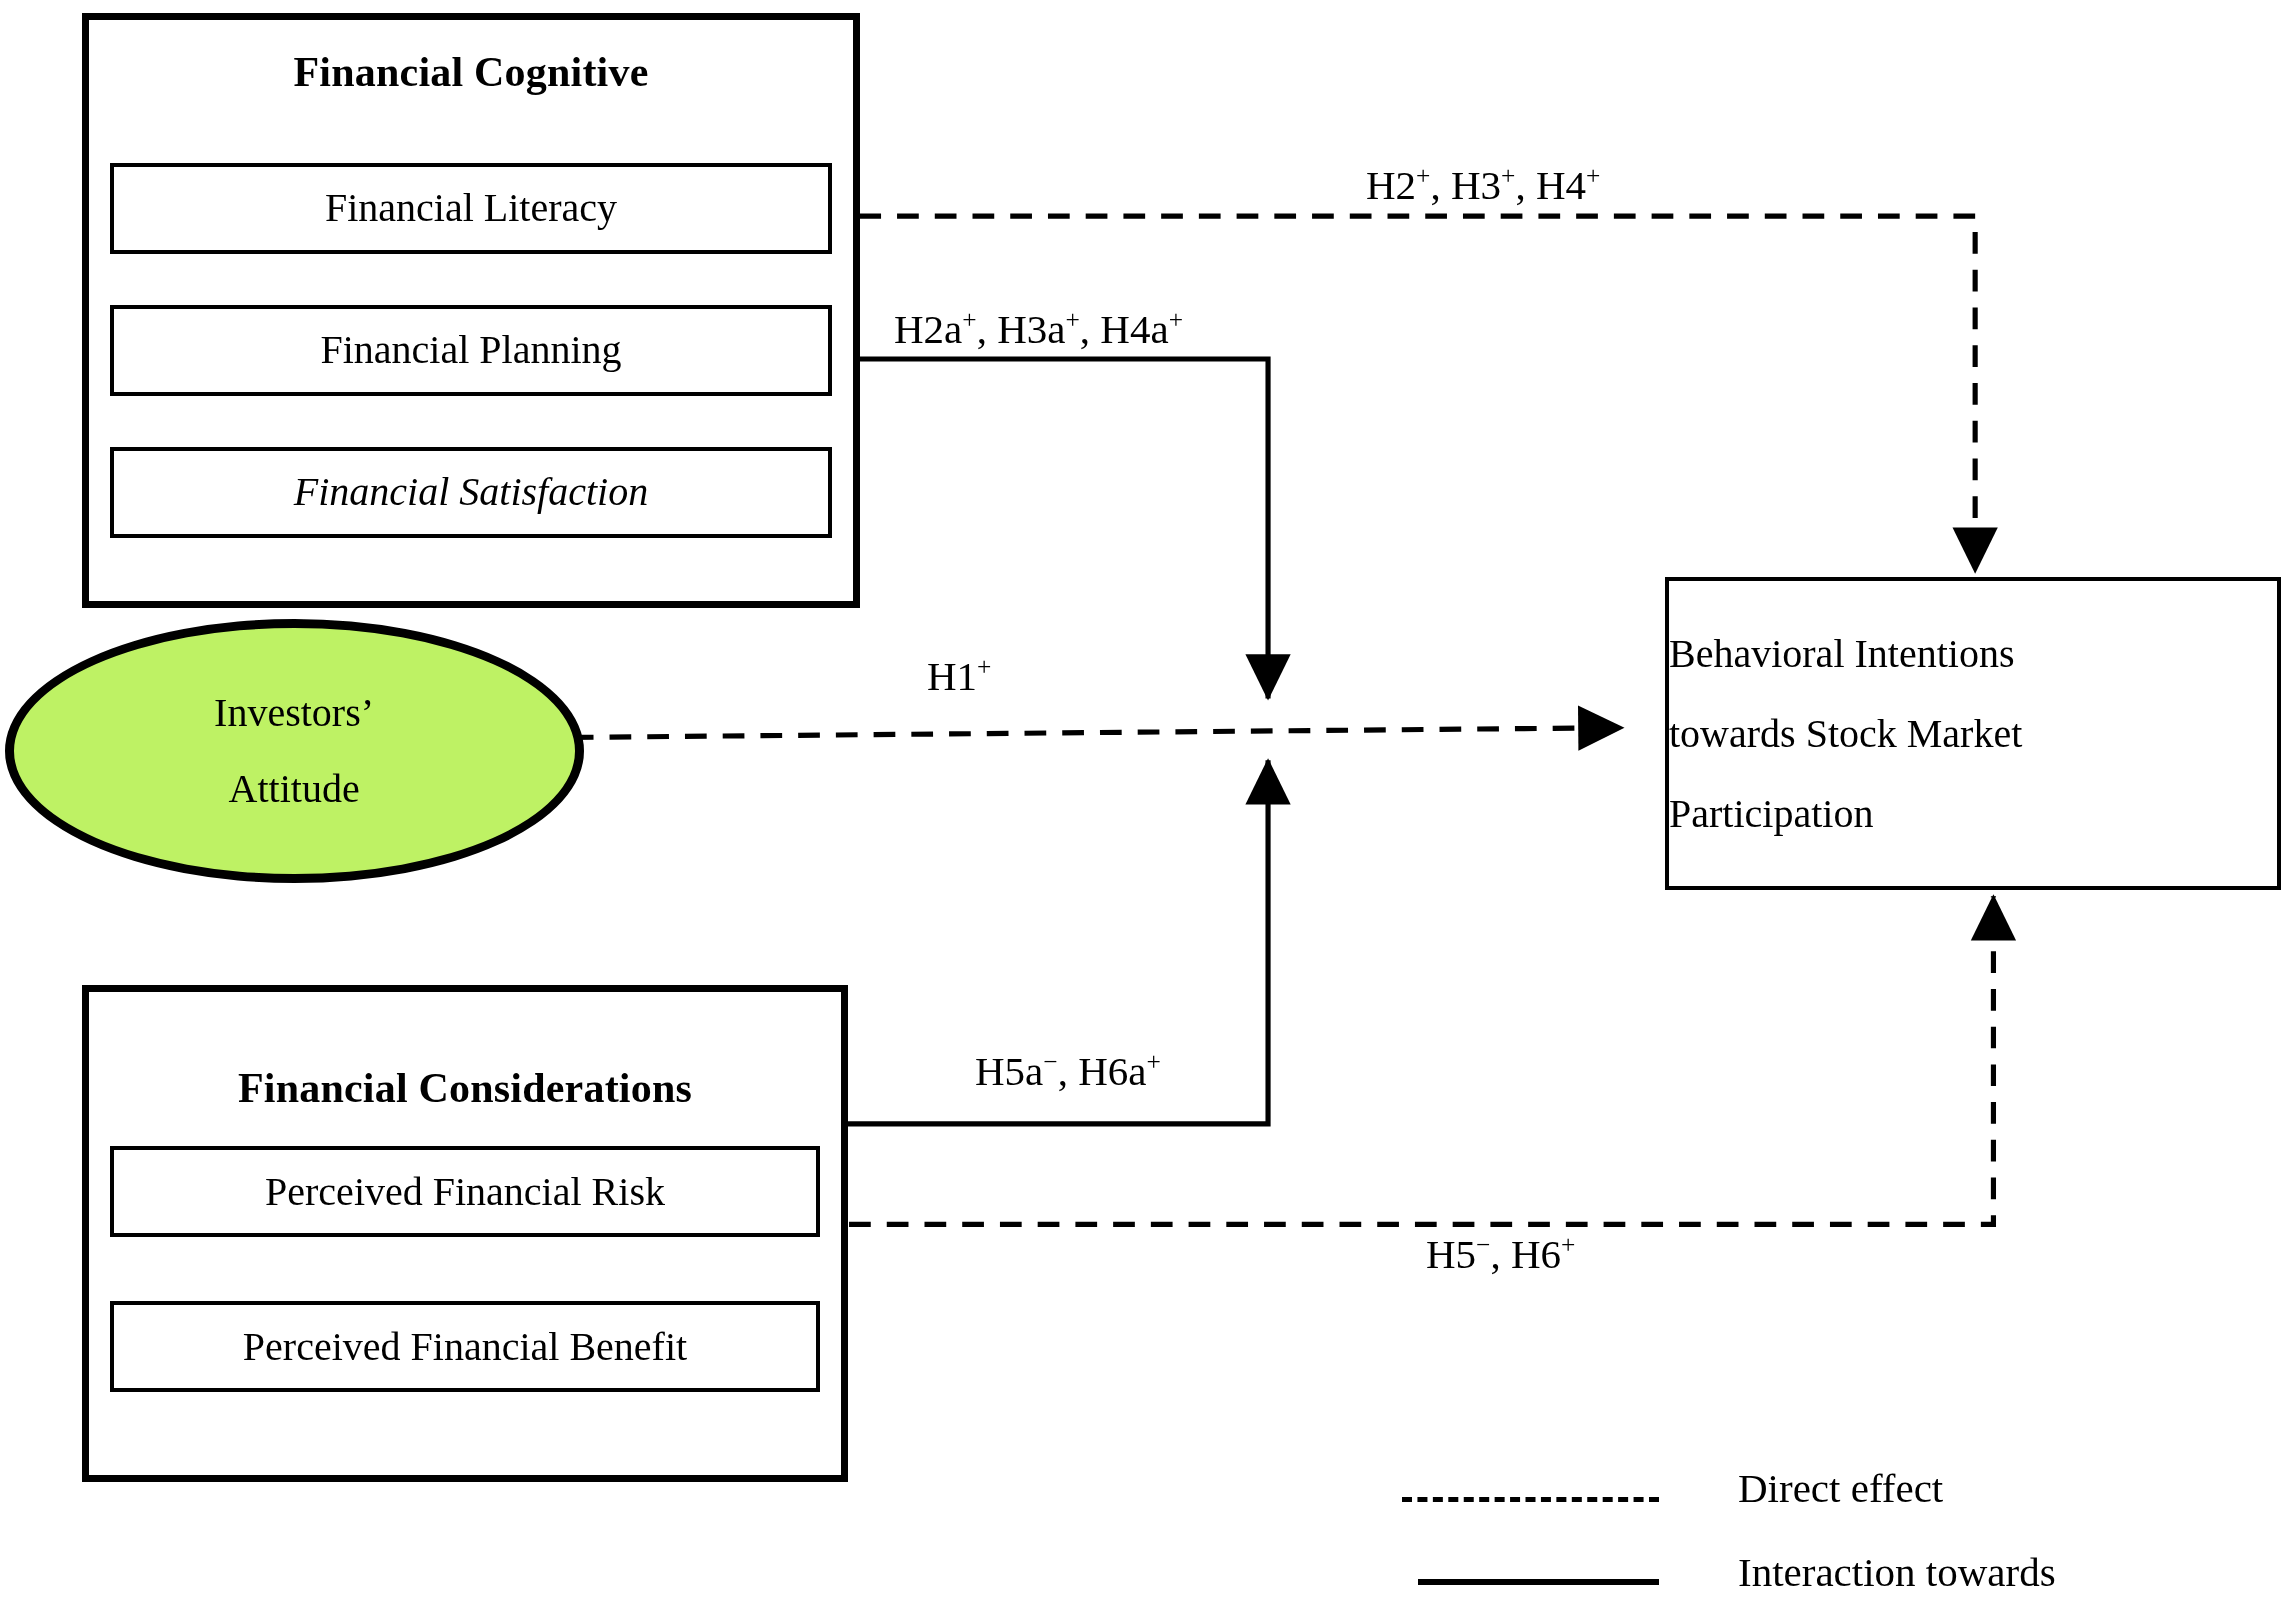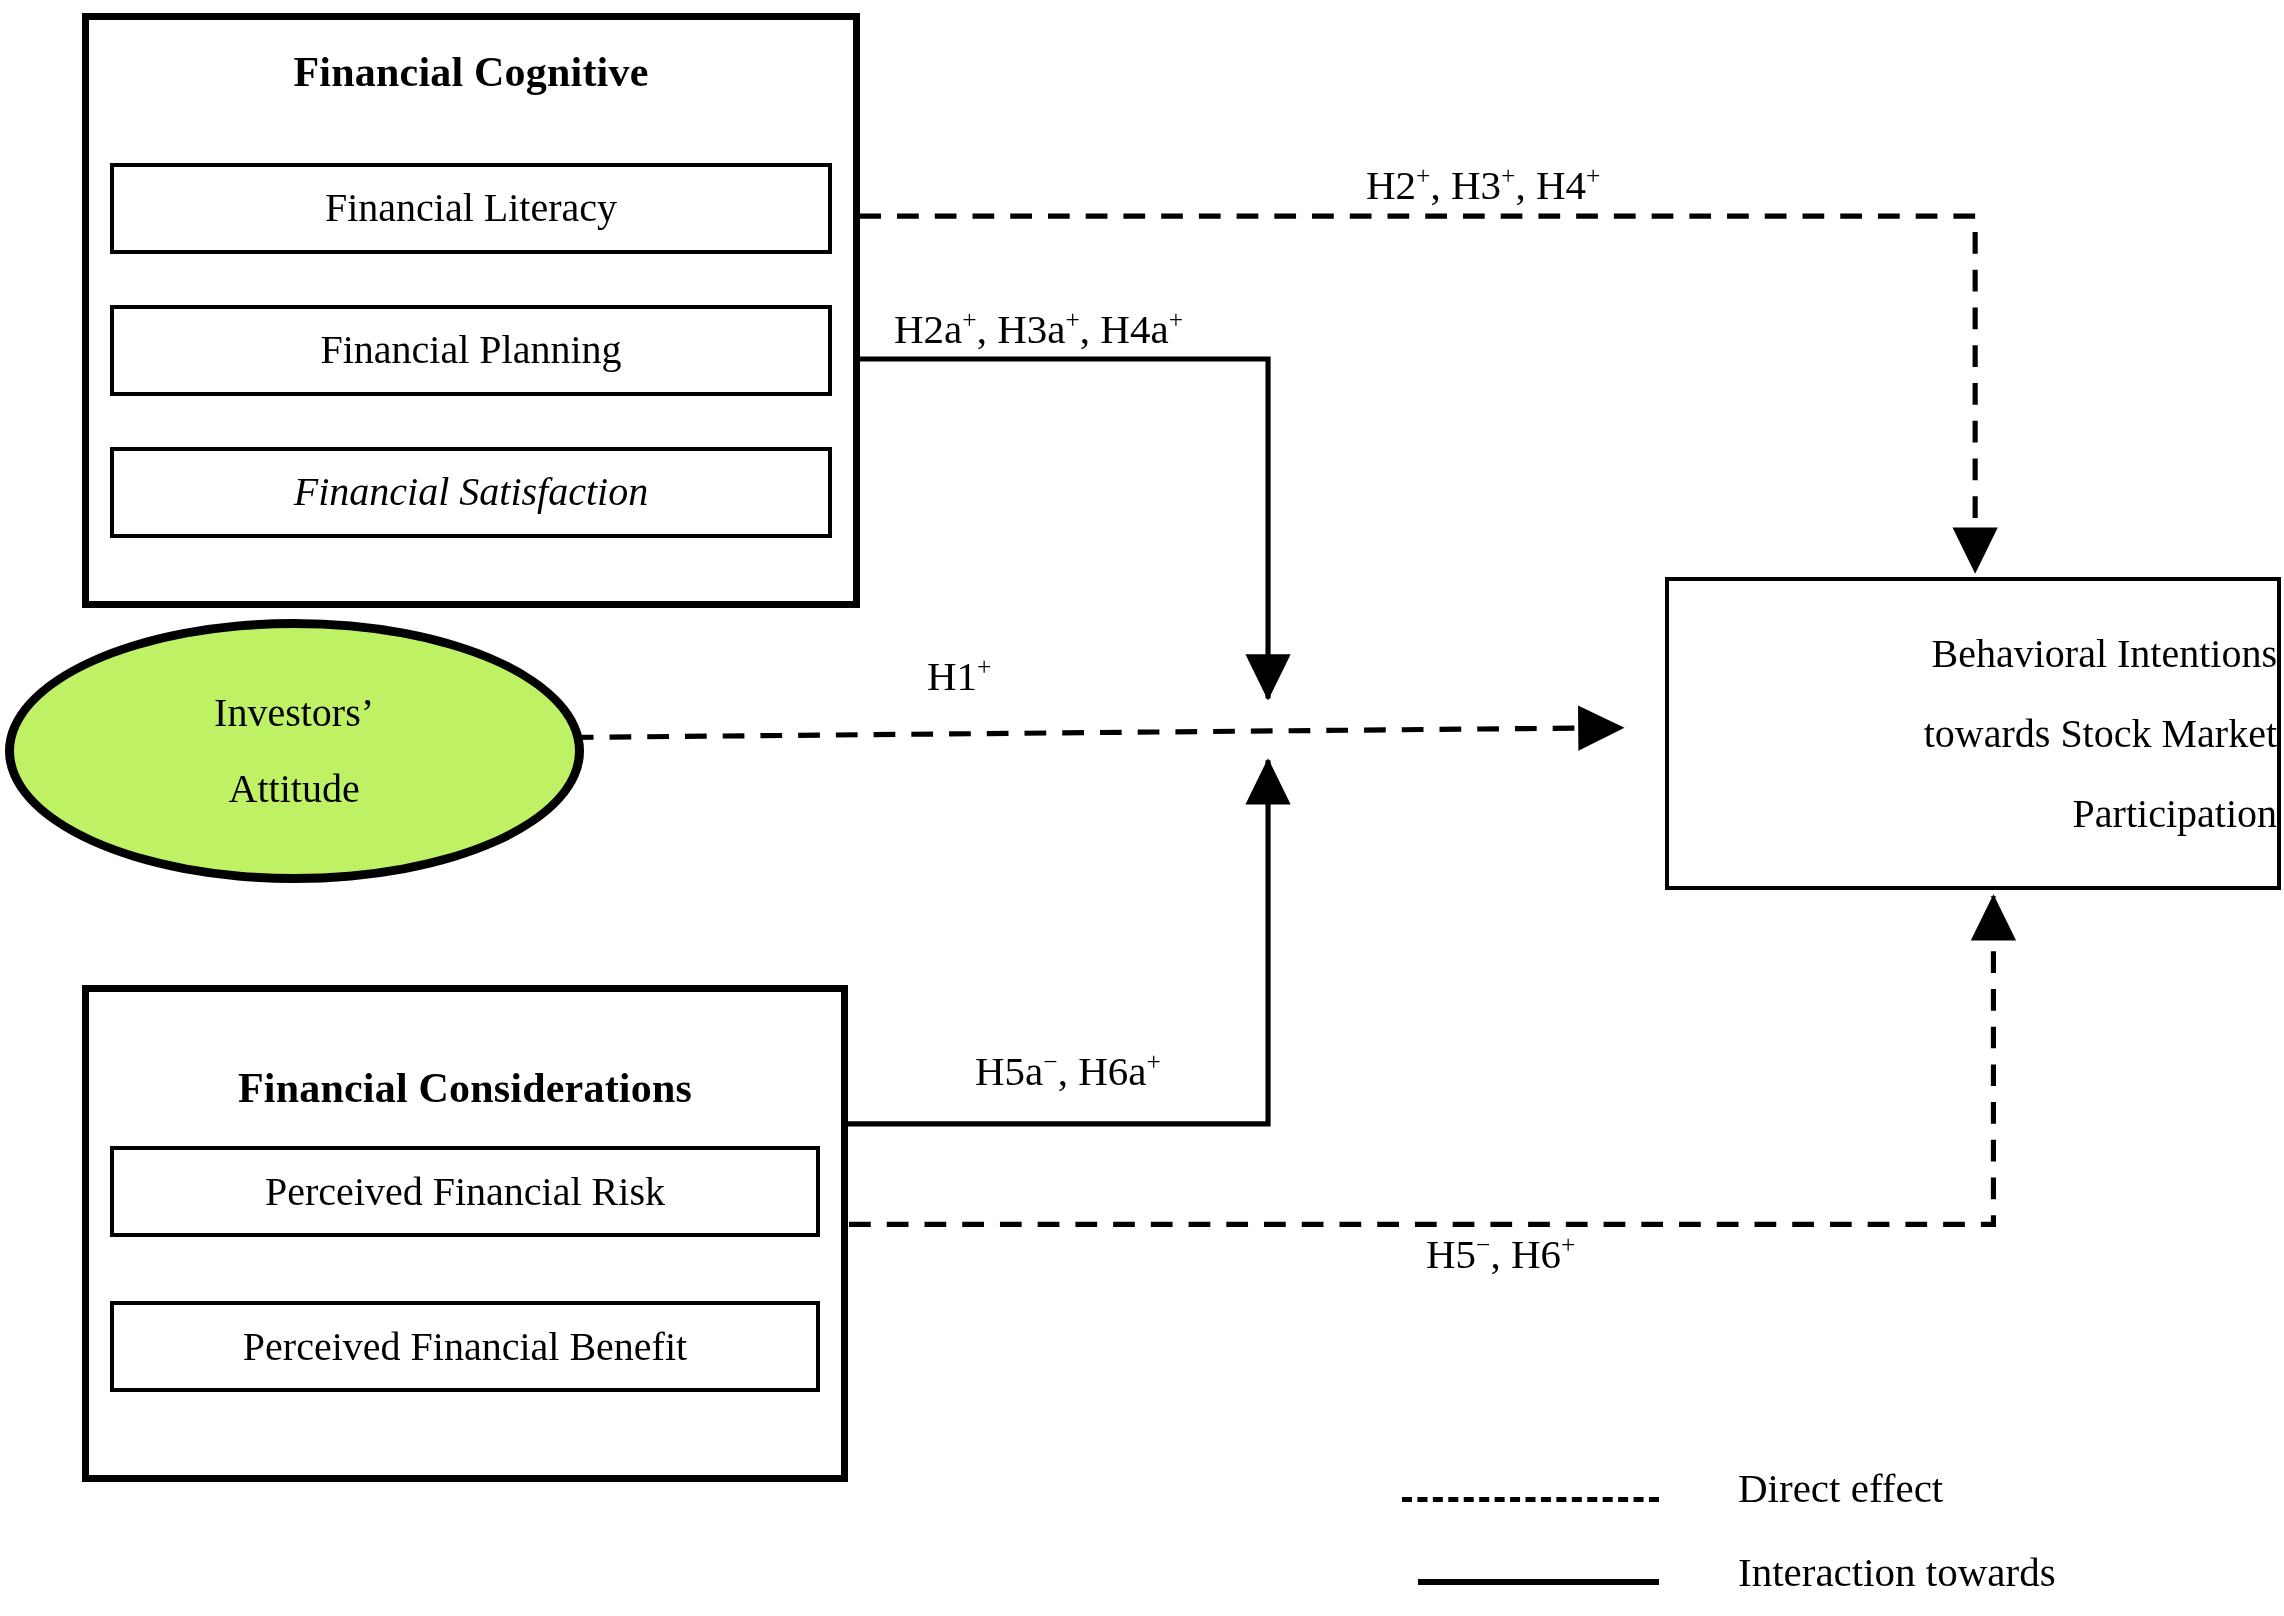--- a/index.html
+++ b/index.html
@@ -69,21 +69,21 @@
   }
 
   
   .outcome-box {
     position: absolute;
     border: 4px solid #000000;
     background: #ffffff;
     box-sizing: border-box;
     display: flex;
     flex-direction: column;
-    align-items: flex-end;
+    align-items: flex-start;
     justify-content: center;
   }
   .outcome-box span {
     font-size: 40px;
     line-height: 2.0;
     white-space: nowrap;
   }
 
   
   .path-label {

